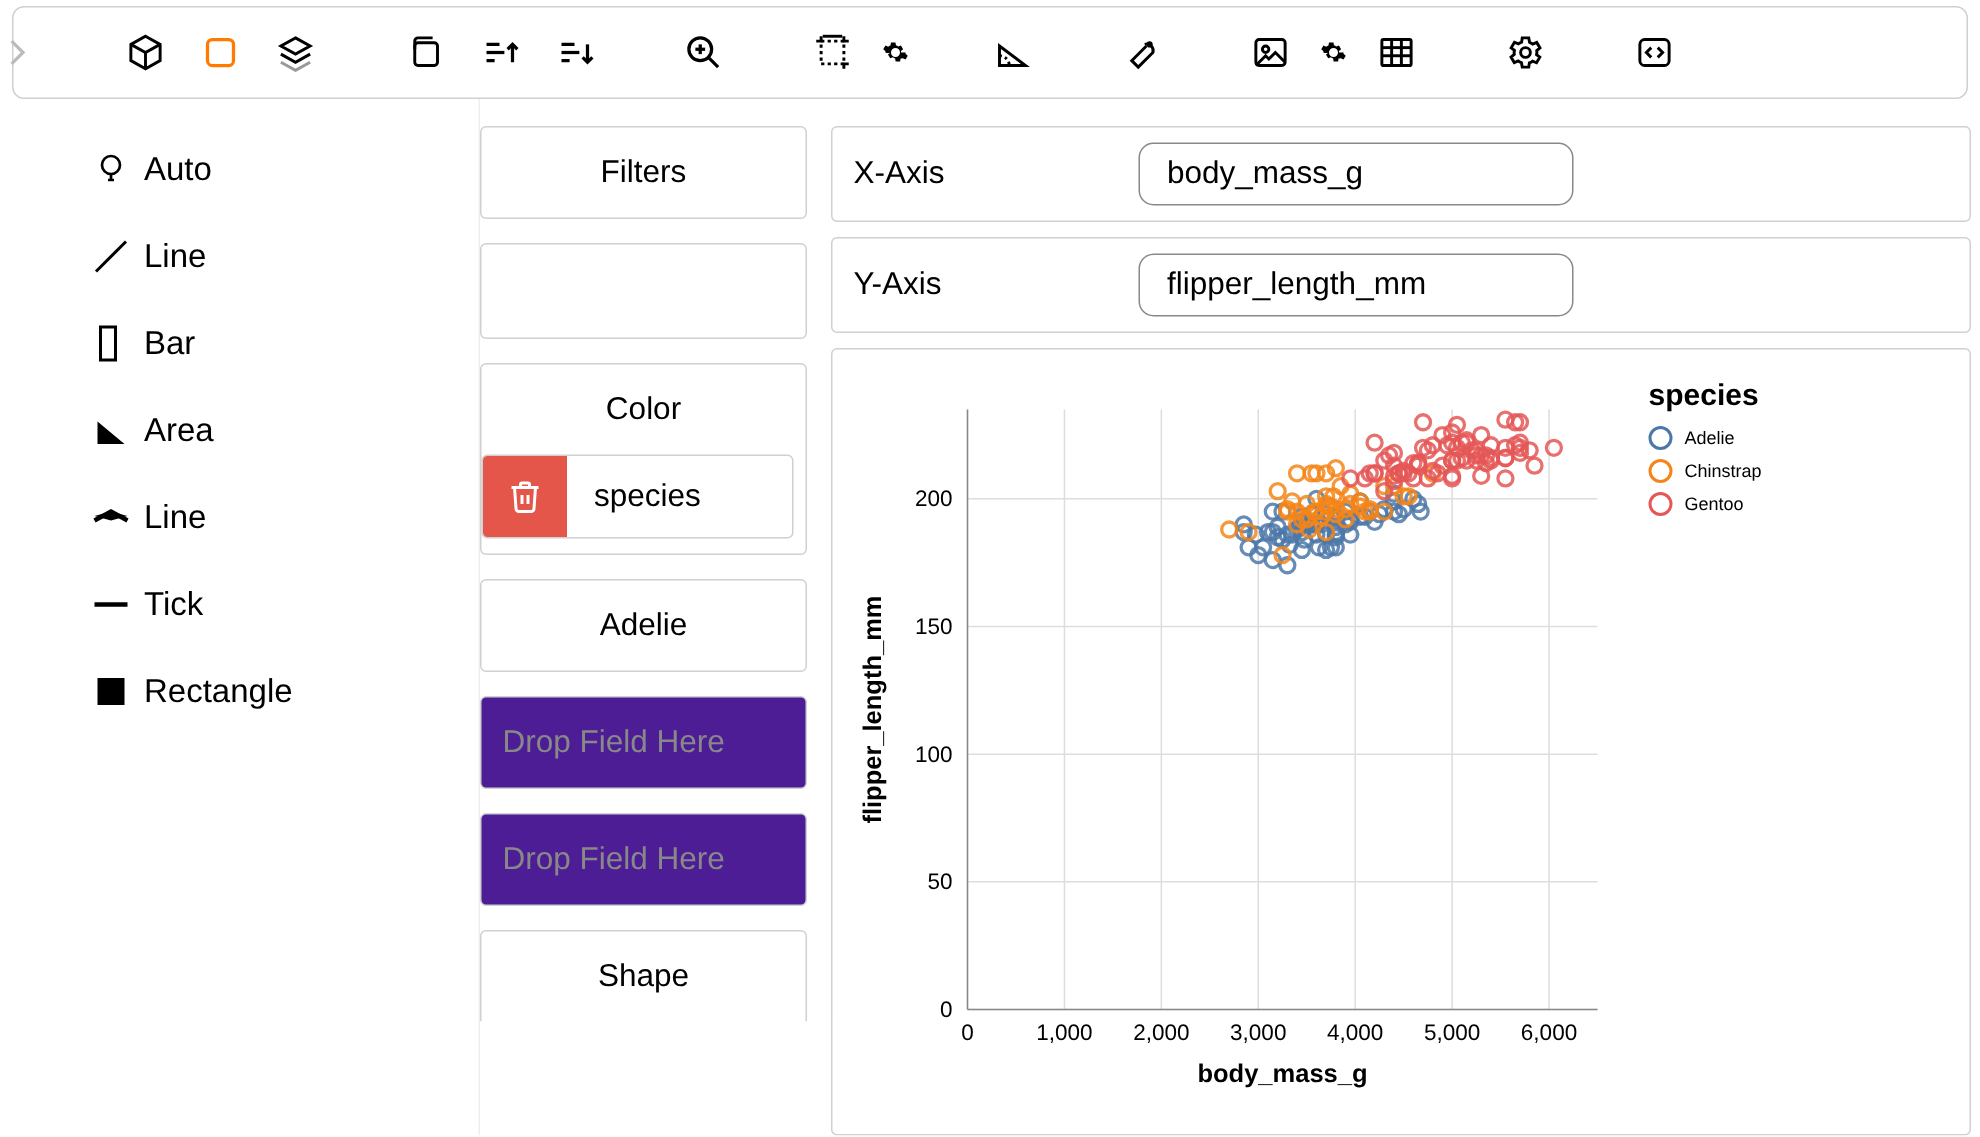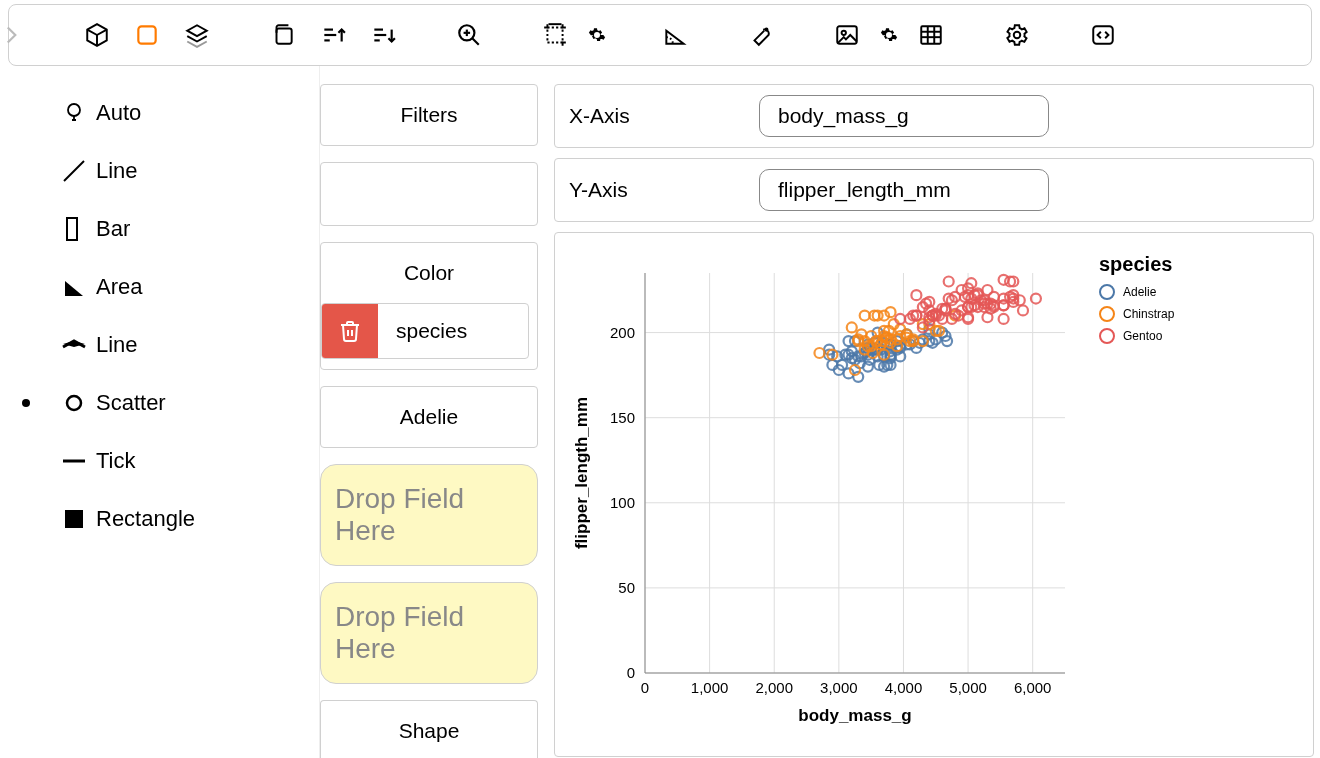--- a/index.html
+++ b/index.html
@@ -107,26 +107,26 @@
     display:flex;
     align-items:center;
     justify-content:center;
     flex:0 0 56px;
   }
   .enc-pill .pill-label {
     padding:0 18px;
     font-size:21px;
   }
   .drop-here {
-    background:#fef9c3;
+    background:#4c1d95;
     color:#888;
-    font-size:28px;
+    font-size:21px;
     padding:18px 14px;
     border:1px solid #d0d0d0;
-    border-radius:16px;
+    border-radius:4px;
     margin: 0 6px 16px 0;
   }
 
   .spacer {
     height: 64px;
     border:1px solid #d0d0d0;
     border-radius:4px;
     margin:0 6px 16px 0;
   }
 
@@ -363,28 +363,20 @@
         <span>Area</span>
       </div>
       <div class="marktype-item">
         <span class="mt-icon">
           <svg width="26" height="16" viewBox="0 0 26 16">
             <path d="M2 8 L13 2 L24 8 L13 14 Z" fill="black" transform="scale(1,0.5) translate(0,6)"></path>
             <polyline points="2 10 13 4 24 10" fill="none" stroke="black" stroke-width="3"></polyline>
           </svg>
         </span>
         <span>Line</span>
-      </div>
-      <div class="marktype-item selected">
-        <span class="mt-icon">
-          <svg width="20" height="20" viewBox="0 0 20 20">
-            <circle cx="10" cy="10" r="7" fill="none" stroke="black" stroke-width="2.5"></circle>
-          </svg>
-        </span>
-        <span>Scatter</span>
       </div>
       <div class="marktype-item">
         <span class="mt-icon">
           <svg width="26" height="8" viewBox="0 0 26 8">
             <line x1="2" y1="4" x2="24" y2="4" stroke="black" stroke-width="3"></line>
           </svg>
         </span>
         <span>Tick</span>
       </div>
       <div class="marktype-item">

